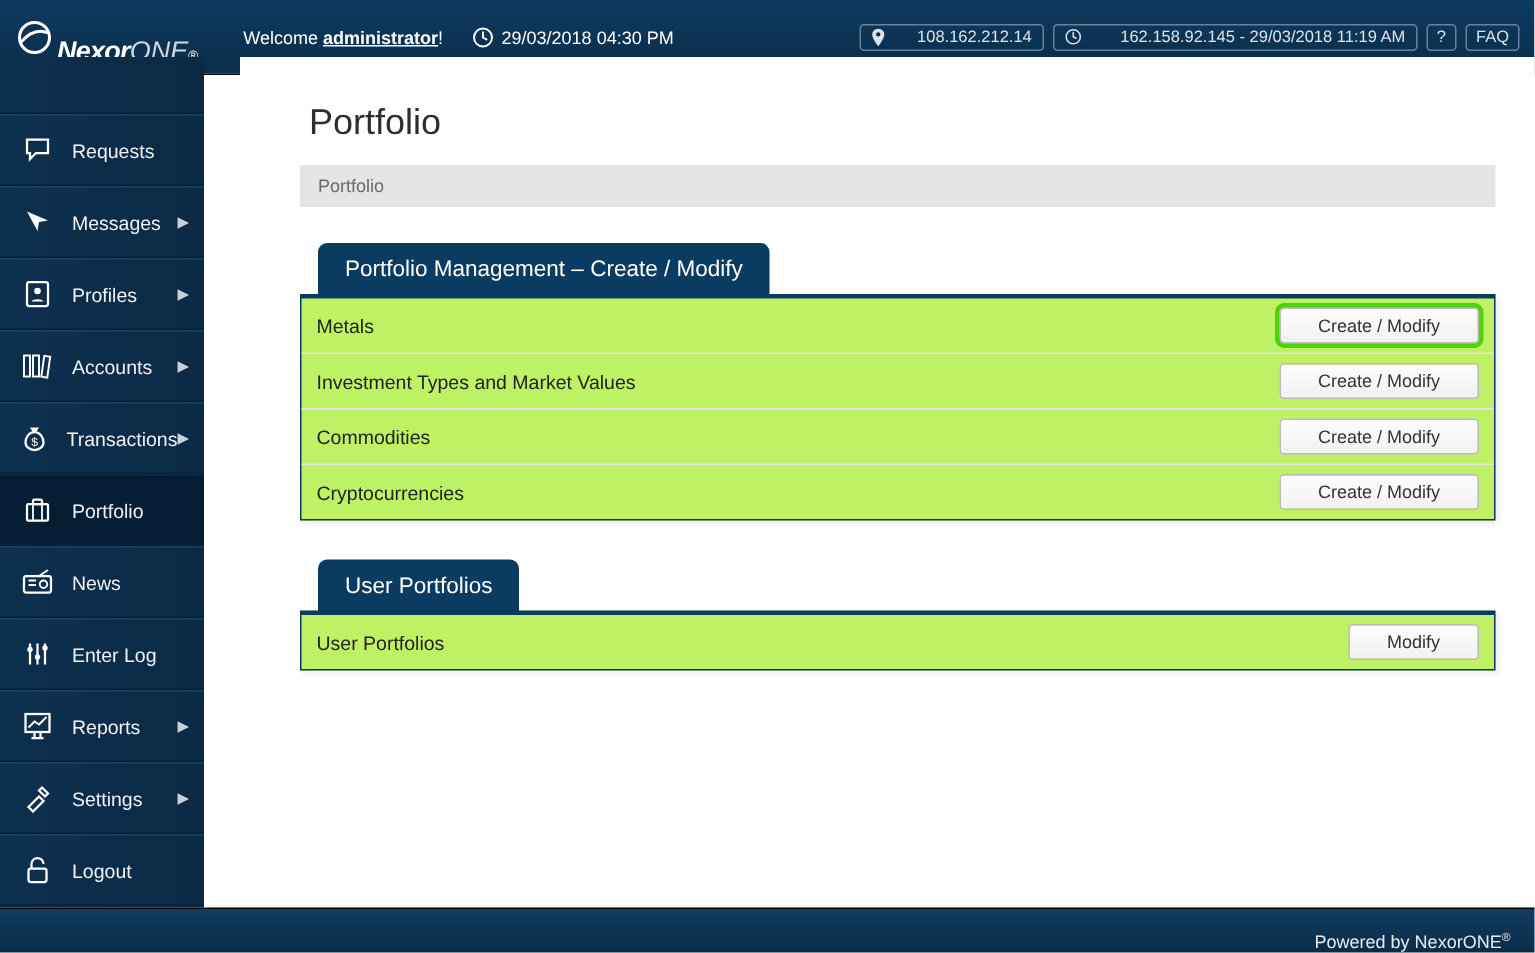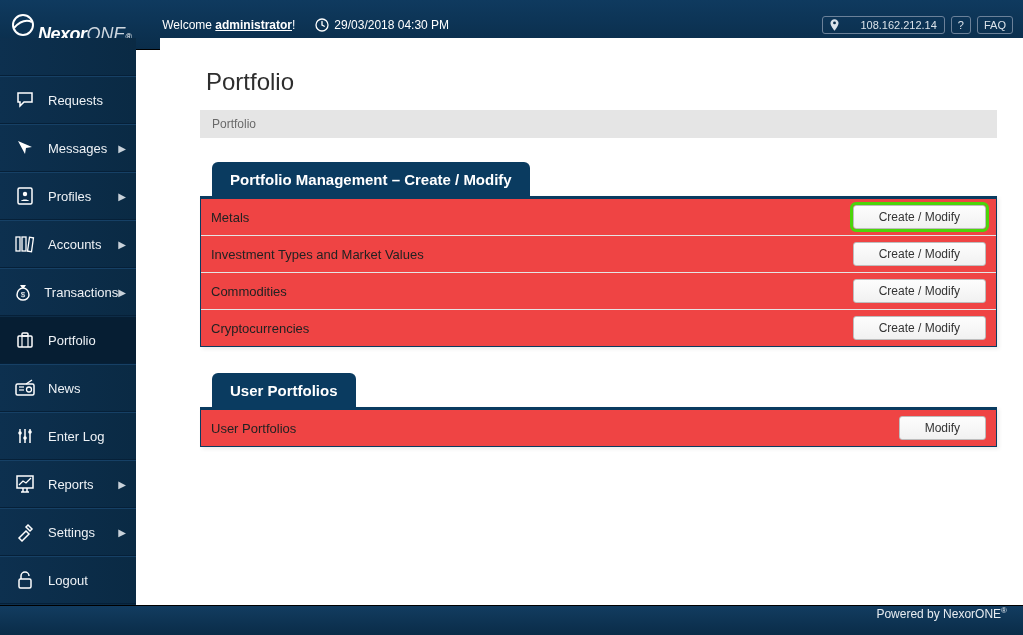--- a/index.html
+++ b/index.html
@@ -118,30 +118,30 @@
     font-size: 12px;
     padding: 7px 12px;
     margin-bottom: 24px;
   }
   .panel { margin-bottom: 26px; }
   .panel-tab {
     display: inline-block;
     background: #0a3b60;
     color: #fff;
     font-size: 15px;
-    font-weight: 700;
+    font-weight: 400;
     padding: 9px 18px;
     border-top-left-radius: 6px;
     border-top-right-radius: 6px;
     margin-left: 12px;
   }
   .panel-body {
     border: 1px solid #0a3b60;
     border-top-width: 3px;
-    background: #ef4444;
+    background: #bef264;
     box-shadow: 2px 2px 4px rgba(0,0,0,0.08);
     margin-top: -1px;
   }
   .row {
     display: flex;
     align-items: center;
     padding: 6px 10px;
     border-bottom: 1px solid #e5e5e5;
   }
   .row:last-child { border-bottom: none; }
@@ -161,21 +161,21 @@
   }
   
   .footer {
     position: absolute;
     bottom: 0; left: 0; right: 0;
     height: 30px;
     background: linear-gradient(to bottom,#123c60 0%, #0a2c48 100%);
     color: #e7ecf1;
     font-size: 12px;
     display: flex;
-    align-items: flex-start;
+    align-items: flex-end;
     justify-content: flex-end;
     padding: 0 16px;
     border-top: 1px solid #000;
   }
   .footer sup { font-size: 8px; }
   svg { display:block; }
 </style>
 </head>
 <body>
 
@@ -199,20 +199,27 @@
     </svg>
     <span>29/03/2018 04:30 PM</span>
   </div>
   <div class="header-spacer"></div>
   <div class="badge">
     <svg class="pin-icon" viewBox="0 0 10 13">
         <path d="M5 0C2.5 0 .5 2 .5 4.3 .5 7.5 5 13 5 13s4.5-5.5 4.5-8.7C9.5 2 7.5 0 5 0z" fill="#dbe3ea"></path>
         <circle cx="5" cy="4.2" r="1.6" fill="#0a2d4a"></circle>
       </svg>
     <span>108.162.212.14</span>
+  </div>
+  <div class="badge">
+    <svg class="clock-icon" width="11" height="11" viewBox="0 0 14 14">
+      <circle cx="7" cy="7" r="6" fill="none" stroke="#dbe3ea" stroke-width="1.3"></circle>
+      <path d="M7 3.5 V7 L9.3 8.3" fill="none" stroke="#dbe3ea" stroke-width="1.3" stroke-linecap="round"></path>
+    </svg>
+    <span>162.158.92.145 - 29/03/2018 11:19 AM</span>
   </div>
   <div class="badge small-btn">
     <span>?</span>
   </div>
   <div class="badge small-btn">
     <span>FAQ</span>
   </div>
 </div>
 
 <div class="sidebar">

